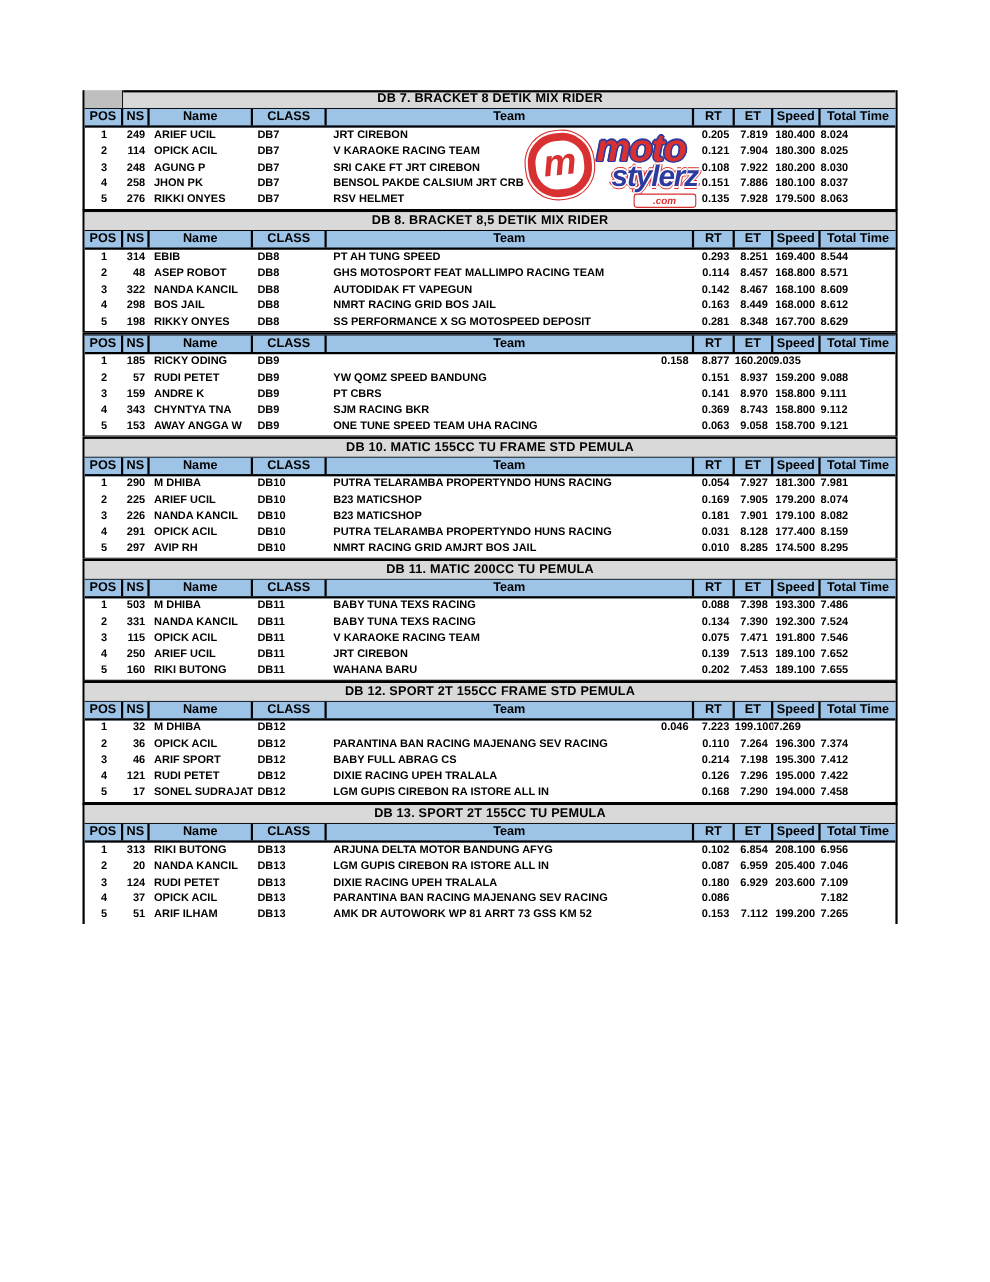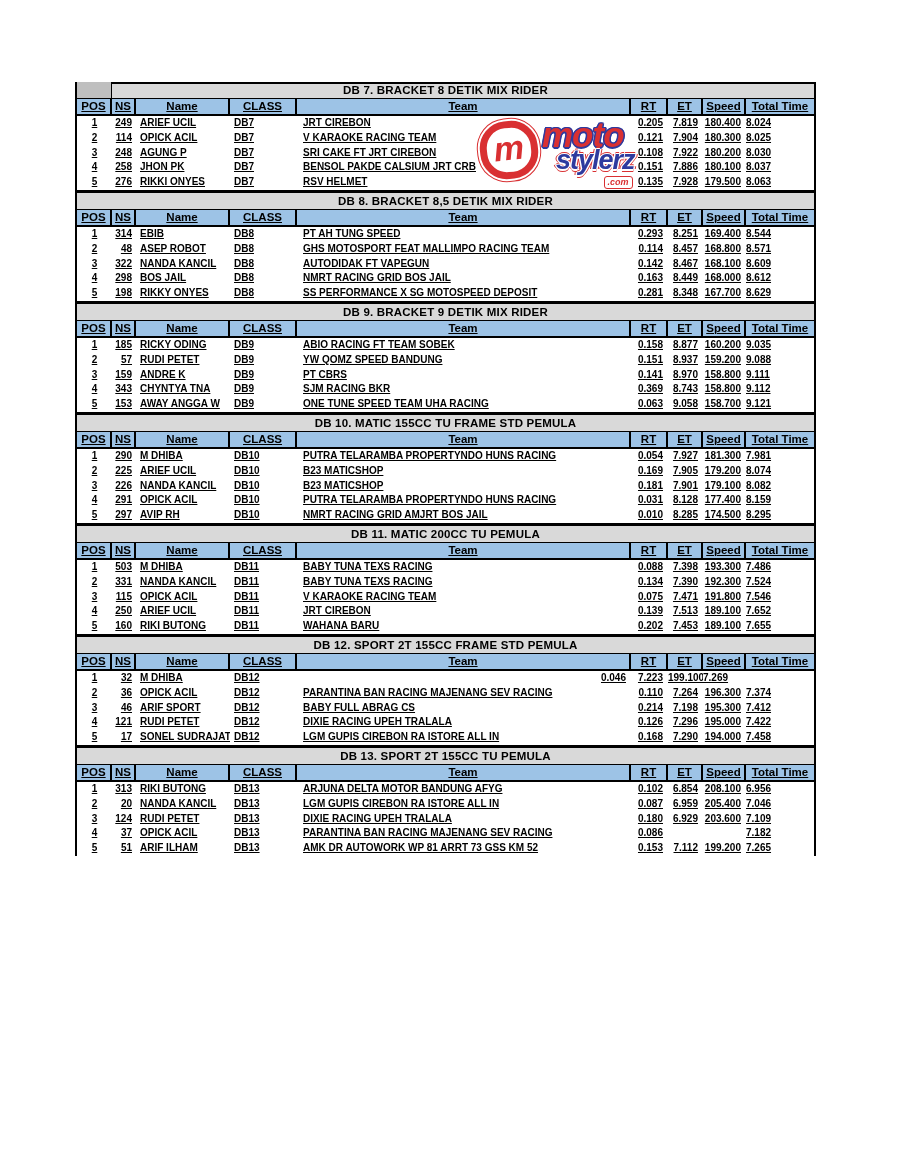--- a/index.html
+++ b/index.html
@@ -11,21 +11,21 @@
   .race-table.last { border-bottom:none; }
   .race-table.first { border-top:none; }
 
   .title-row { position:relative; height:16px; background:#d9d9d9; }
   .race-table.first .title-row { display:grid; grid-template-columns:35px 1fr; background:none; }
   .race-table.first .title-corner { background:#bfbfbf; border-right:1px solid #000; height:16px; }
   .race-table.first .title-main { background:#d9d9d9; border-top:2px solid #000; height:16px; }
   .title-text { position:absolute; left:0; top:0; width:100%; height:28px; line-height:16px;
     text-align:center; font-size:11.5px; font-weight:bold; color:#000; letter-spacing:.2px; }
 
-  .grid-row { display:grid; grid-template-columns:35px 24px 94px 67px 1fr 37px 35px 43px 68px;text-decoration:underline; }
+  .grid-row { display:grid; grid-template-columns:35px 24px 94px 67px 1fr 37px 35px 43px 68px; }
 
   .header-row { background:#9dc3e6; border-top:1px solid #000; border-bottom:2px solid #000; height:18px; }
   .header-row .hcell { border-right:2px solid #000; font-size:11.5px; font-weight:bold; color:#000;
     text-align:center; line-height:15px; }
   .header-row .hcell:last-child { border-right:none; }
 
   .data-row { height:14.8px; }
   .data-row .cell { font-size:10px; font-weight:bold; color:#000; line-height:14.8px;
     white-space:nowrap; overflow:hidden; }
   .c-pos { text-align:center; }
@@ -46,21 +46,21 @@
   .logo-moto { font-size:35px; font-weight:bold; font-style:italic; letter-spacing:-1px;
     color:#d93032;
     text-shadow:-1.5px 0 #2e3a9e, 1.5px 0 #2e3a9e, 0 -1.5px #2e3a9e, 0 1.5px #2e3a9e,
       -1px -1px #2e3a9e, 1px 1px #2e3a9e, -1px 1px #2e3a9e, 1px -1px #2e3a9e; }
   .logo-stylerz { font-size:27px; font-weight:bold; font-style:italic; letter-spacing:-1px;
     color:#2e3a9e; margin:-10px 0 0 14px;
     text-shadow:-1.5px 0 #fff, 1.5px 0 #fff, 0 -1.5px #fff, 0 1.5px #fff,
       -2.5px 0 #d93032, 2.5px 0 #d93032, 0 2.5px #d93032, 0 -2.5px #d93032; }
   .logo-com { position:absolute; right:2px; bottom:2px; font-size:9px; font-weight:bold;
     font-style:italic; color:#d93032; background:#fff; border:1.5px solid #d93032;
-    border-radius:3px; padding:0 3px; line-height:11px; }
+    border-radius:3px; padding:0 17px; line-height:11px; }
 </style>
 </head>
 <body>
 
 <div class="sheet" id="sheet">
 
   <div class="logo">
     <div class="logo-emblem">
       <span class="m">m</span>
     </div>
@@ -210,41 +210,36 @@
         <div class="cell c-name">RIKKY ONYES</div>
         <div class="cell c-cls">DB8</div>
         <div class="cell c-team">SS PERFORMANCE X SG MOTOSPEED DEPOSIT</div>
         <div class="cell c-rt">0.281</div>
         <div class="cell c-et">8.348</div>
         <div class="cell c-speed">167.700</div>
         <div class="cell c-total">8.629</div>
       </div>
     </div>
     <div class="race-table">
-    <div class="title-row">
-
-      <span class="title-text">DB 9. BRACKET 9 DETIK MIX RIDER</span>
-    </div>
     <div class="grid-row header-row">
         <div class="hcell">POS</div>
         <div class="hcell">NS</div>
         <div class="hcell">Name</div>
         <div class="hcell">CLASS</div>
         <div class="hcell">Team</div>
         <div class="hcell">RT</div>
         <div class="hcell">ET</div>
         <div class="hcell">Speed</div>
         <div class="hcell">Total Time</div>
       </div>
   <div class="grid-row data-row">
         <div class="cell c-pos">1</div>
         <div class="cell c-ns">185</div>
         <div class="cell c-name">RICKY ODING</div>
         <div class="cell c-cls">DB9</div>
-        <div class="cell c-team">ABIO RACING FT TEAM SOBEK</div>
         <div class="cell c-rt">0.158</div>
         <div class="cell c-et">8.877</div>
         <div class="cell c-speed">160.200</div>
         <div class="cell c-total">9.035</div>
       </div>
       <div class="grid-row data-row">
         <div class="cell c-pos">2</div>
         <div class="cell c-ns">57</div>
         <div class="cell c-name">RUDI PETET</div>
         <div class="cell c-cls">DB9</div>

